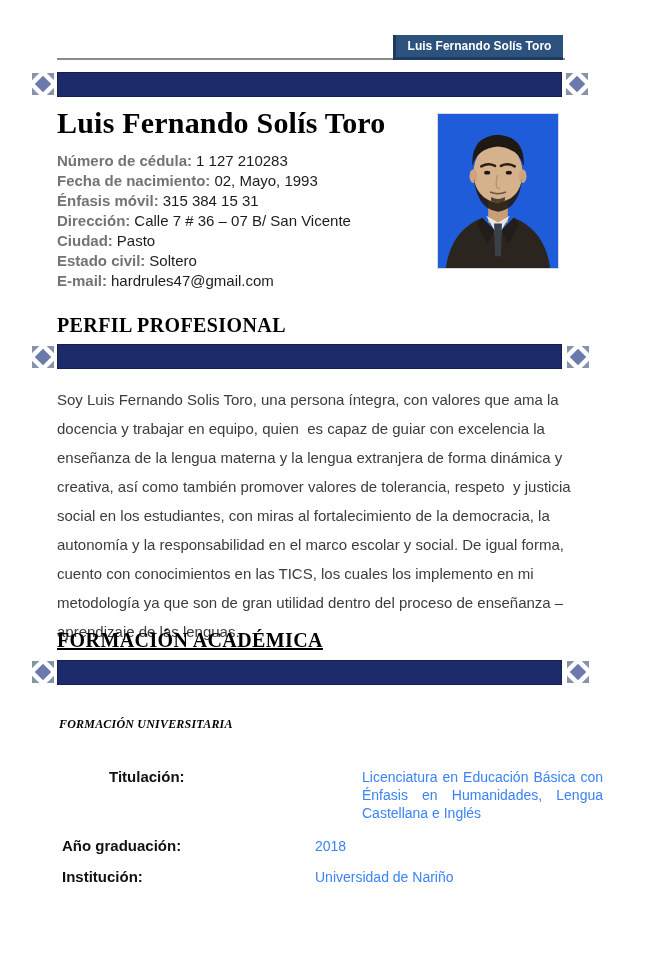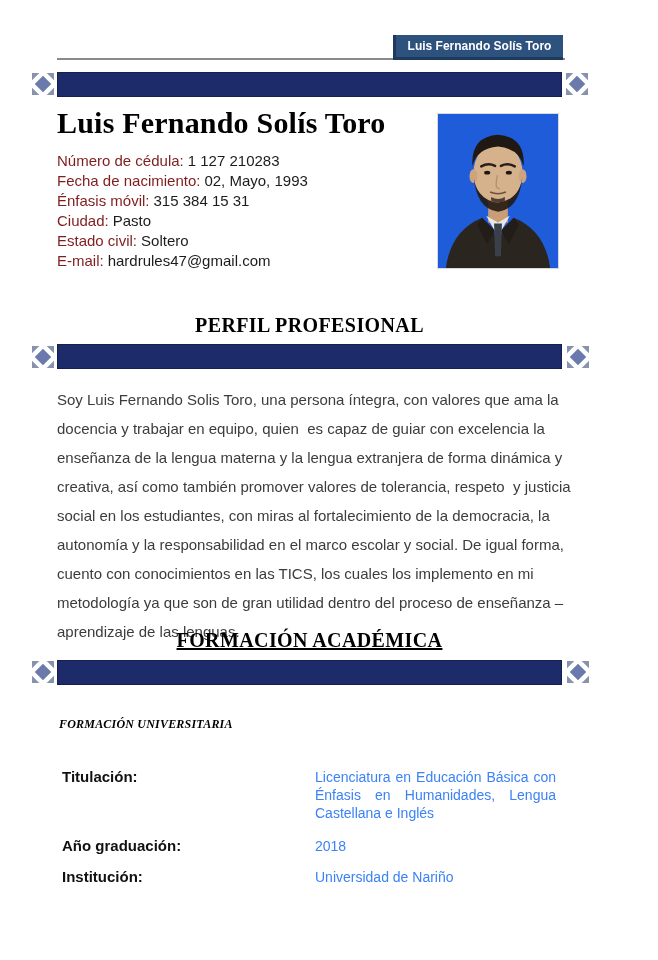--- a/index.html
+++ b/index.html
@@ -26,50 +26,50 @@
   .d3l { left:32px; top:661px; } .d3r { left:567px; top:661px; }
   .diamond svg { display:block; width:100%; height:100%; }
 
   
   .name {
     position:absolute; left:57px; top:106px;
     font-family:"Liberation Serif", serif; font-weight:bold; font-size:30px; color:#000;
     letter-spacing:0.2px; white-space:nowrap;
   }
   .info { position:absolute; left:57px; top:151px; font-size:15px; line-height:20px; color:#1c1c1c; }
-  .info .lbl { font-weight:normal; color:#7f1d1d; }
+  .info .lbl { font-weight:bold; color:#737373; }
   .info .val { margin-left:4px; }
 
   .photo { position:absolute; left:437px; top:113px; width:122px; height:156px; border:1px solid #d9d9d9; box-sizing:border-box; }
   .photo svg { display:block; width:100%; height:100%; }
 
   
   .section-title {
-    position:absolute; left:57px; width:505px; text-align:center;
+    position:absolute; left:57px; width:505px; text-align:left;
     font-family:"Liberation Serif", serif; font-weight:bold; font-size:20px; color:#000;
     letter-spacing:0.4px;
   }
   .t-perfil { top:314px; } .t-academica { top:629px;text-decoration:underline; }
 
   
   .paragraph {
     position:absolute; left:57px; top:385px; width:547px;
     font-size:15px; line-height:29px; color:#3c3c3c; white-space:pre-wrap;
   }
 
   
   .subsection {
     position:absolutes; position:absolute; left:59px; top:717px;
     font-family:"Liberation Serif", serif; font-weight:bold; font-style:italic;
     font-size:12px; color:#000; letter-spacing:0.2px;
   }
   .edu-label { position:absolute; left:62px; font-weight:bold; font-size:15px; color:#111; white-space:nowrap; }
   .edu-value { position:absolute; left:315px; width:241px; font-size:14px; line-height:18px; color:#3b82f6; }
   .justify { text-align:justify; }
-  .r1 { top:768px; } .r2 { top:837px; } .r3 { top:868px; }
+  .r1 { top:768px;margin-left:47px; } .r2 { top:837px; } .r3 { top:868px; }
 </style>
 </head>
 <body>
 
 <div class="page">
 
   <div class="header-line"></div>
   <div class="header-tab">
     <span>Luis Fernando Solís Toro</span>
   </div>
@@ -87,20 +87,21 @@
         <path fill="#6b7aad" d="M12 3l9 9-9 9-9-9z"></path>
       </svg>
   </div>
 
   <div class="name">Luis Fernando Solís Toro</div>
 
   <div class="info">
     <div><span class="lbl">Número de cédula:</span><span class="val">1 127 210283</span></div>
     <div><span class="lbl">Fecha de nacimiento:</span><span class="val">02, Mayo, 1993</span></div>
     <div><span class="lbl">Énfasis móvil:</span><span class="val">315 384 15 31</span></div>
+    <div><span class="lbl">Dirección:</span><span class="val">Calle 7 # 36 – 07 B/ San Vicente</span></div>
     <div><span class="lbl">Ciudad:</span><span class="val">Pasto</span></div>
     <div><span class="lbl">Estado civil:</span><span class="val">Soltero</span></div>
     <div><span class="lbl">E-mail:</span><span class="val">hardrules47@gmail.com</span></div>
   </div>
 
   <div class="photo">
     <svg viewBox="0 0 122 156" preserveAspectRatio="none">
       <rect width="122" height="156" fill="#1857d8"></rect>
       <rect width="122" height="156" fill="#4a82ee" opacity="0.12"></rect>
 

